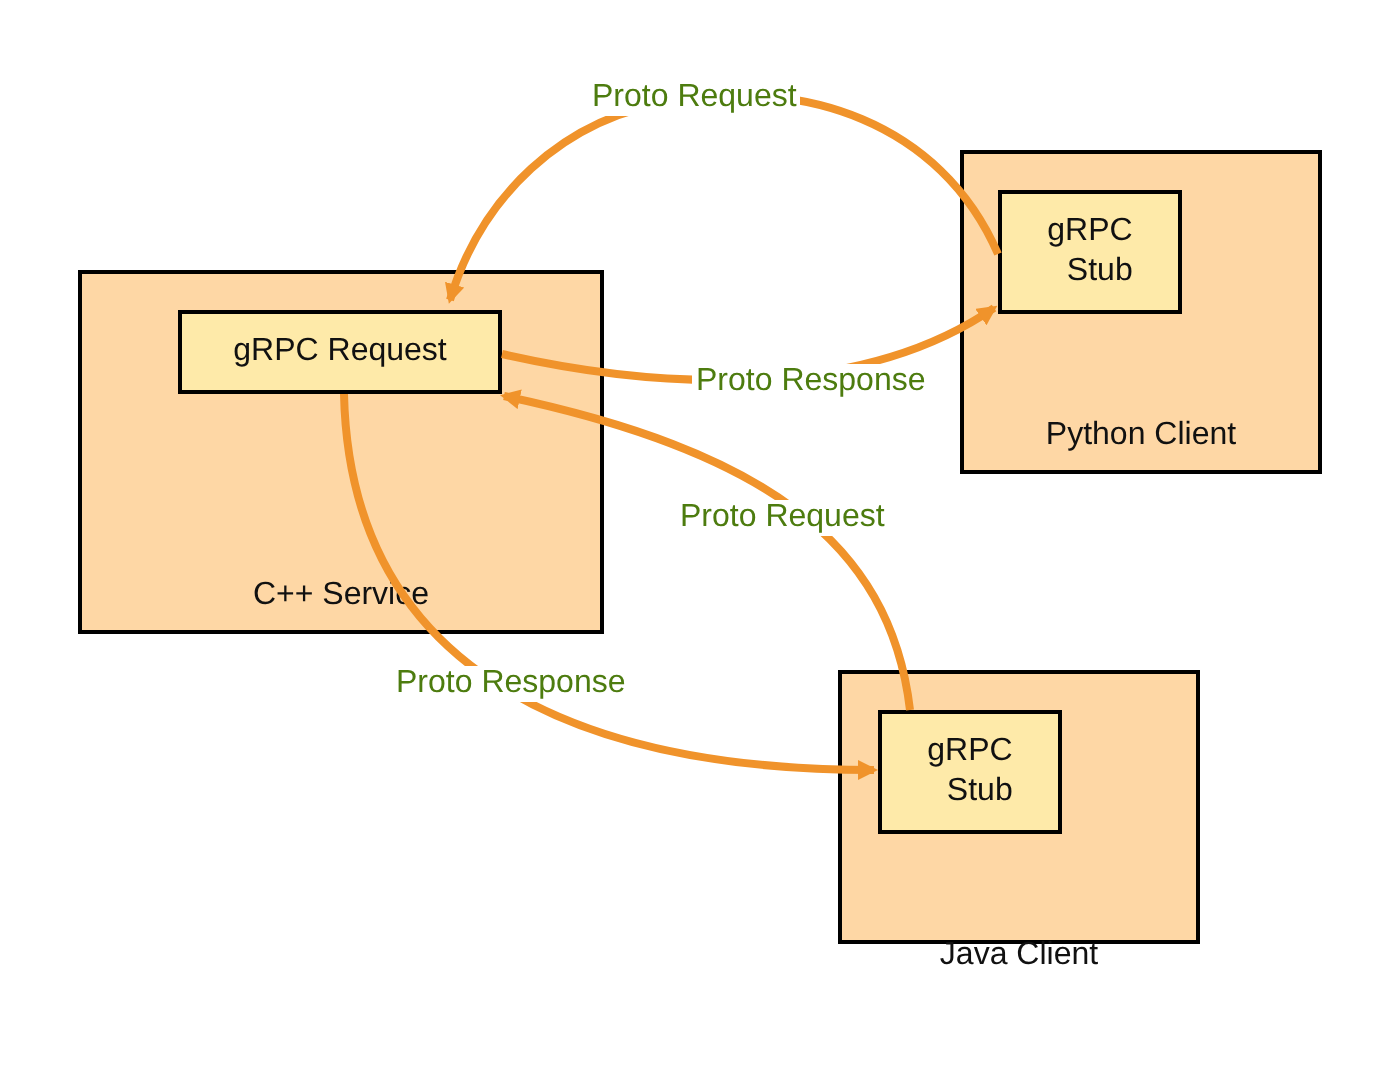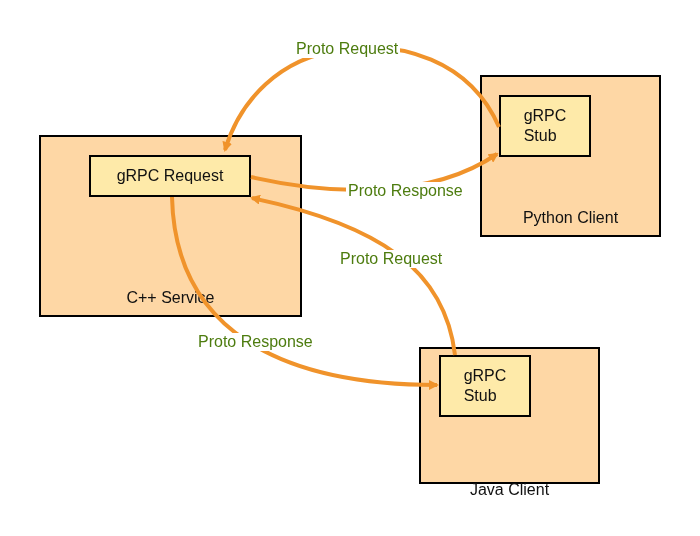--- a/index.html
+++ b/index.html
@@ -1,35 +1,35 @@
 <!DOCTYPE html>
 <html><head>
 <meta charset="utf-8">
 <style>
   html, body { margin: 0; padding: 0; background: #ffffff; }
   body { width: 700px; height: 536px; position: relative; overflow: hidden;
          font-family: "Liberation Sans", sans-serif; }
   .box { position: absolute; box-sizing: border-box; border: 2px solid #000; }
   .outer { background: #fed7a5; }
   .inner { background: #feeaa9; display: flex; align-items: center; justify-content: center;
-           text-align: left; font-size: 16px; color: #111; line-height: 20px; white-space: pre-line; }
+           text-align: right; font-size: 16px; color: #111; line-height: 20px; white-space: pre-line; }
   .outer-label { position: absolute; left: 0; right: 0; text-align: center; font-size: 16px; color: #111; }
   .edge-label { position: absolute; font-size: 16px; color: #4d7c0f; background: #fff; padding: 0 2px; white-space: nowrap; }
   svg { position: absolute; left: 0; top: 0; }
 </style>
 </head>
 <body>
 
 <div class="box outer" style="left:39px;top:135px;width:263px;height:182px;">
   <div class="outer-label" style="top:152px;">C++ Service</div>
 </div>
 <div class="box outer" style="left:480px;top:75px;width:181px;height:162px;">
   <div class="outer-label" style="top:132px;">Python Client</div>
 </div>
-<div class="box outer" style="left:419px;top:335px;width:181px;height:137px;margin-top:12px;">
+<div class="box outer" style="left:419px;top:335px;width:181px;height:137px;">
   <div class="outer-label" style="top:132px;">Java Client</div>
 </div>
 
 <div class="box inner" style="left:89px;top:155px;width:162px;height:42px;">gRPC Request</div>
 <div class="box inner" style="left:499px;top:95px;width:92px;height:62px;">gRPC
 Stub</div>
 <div class="box inner" style="left:439px;top:355px;width:92px;height:62px;">gRPC
 Stub</div>
 
 <svg width="700" height="536">

